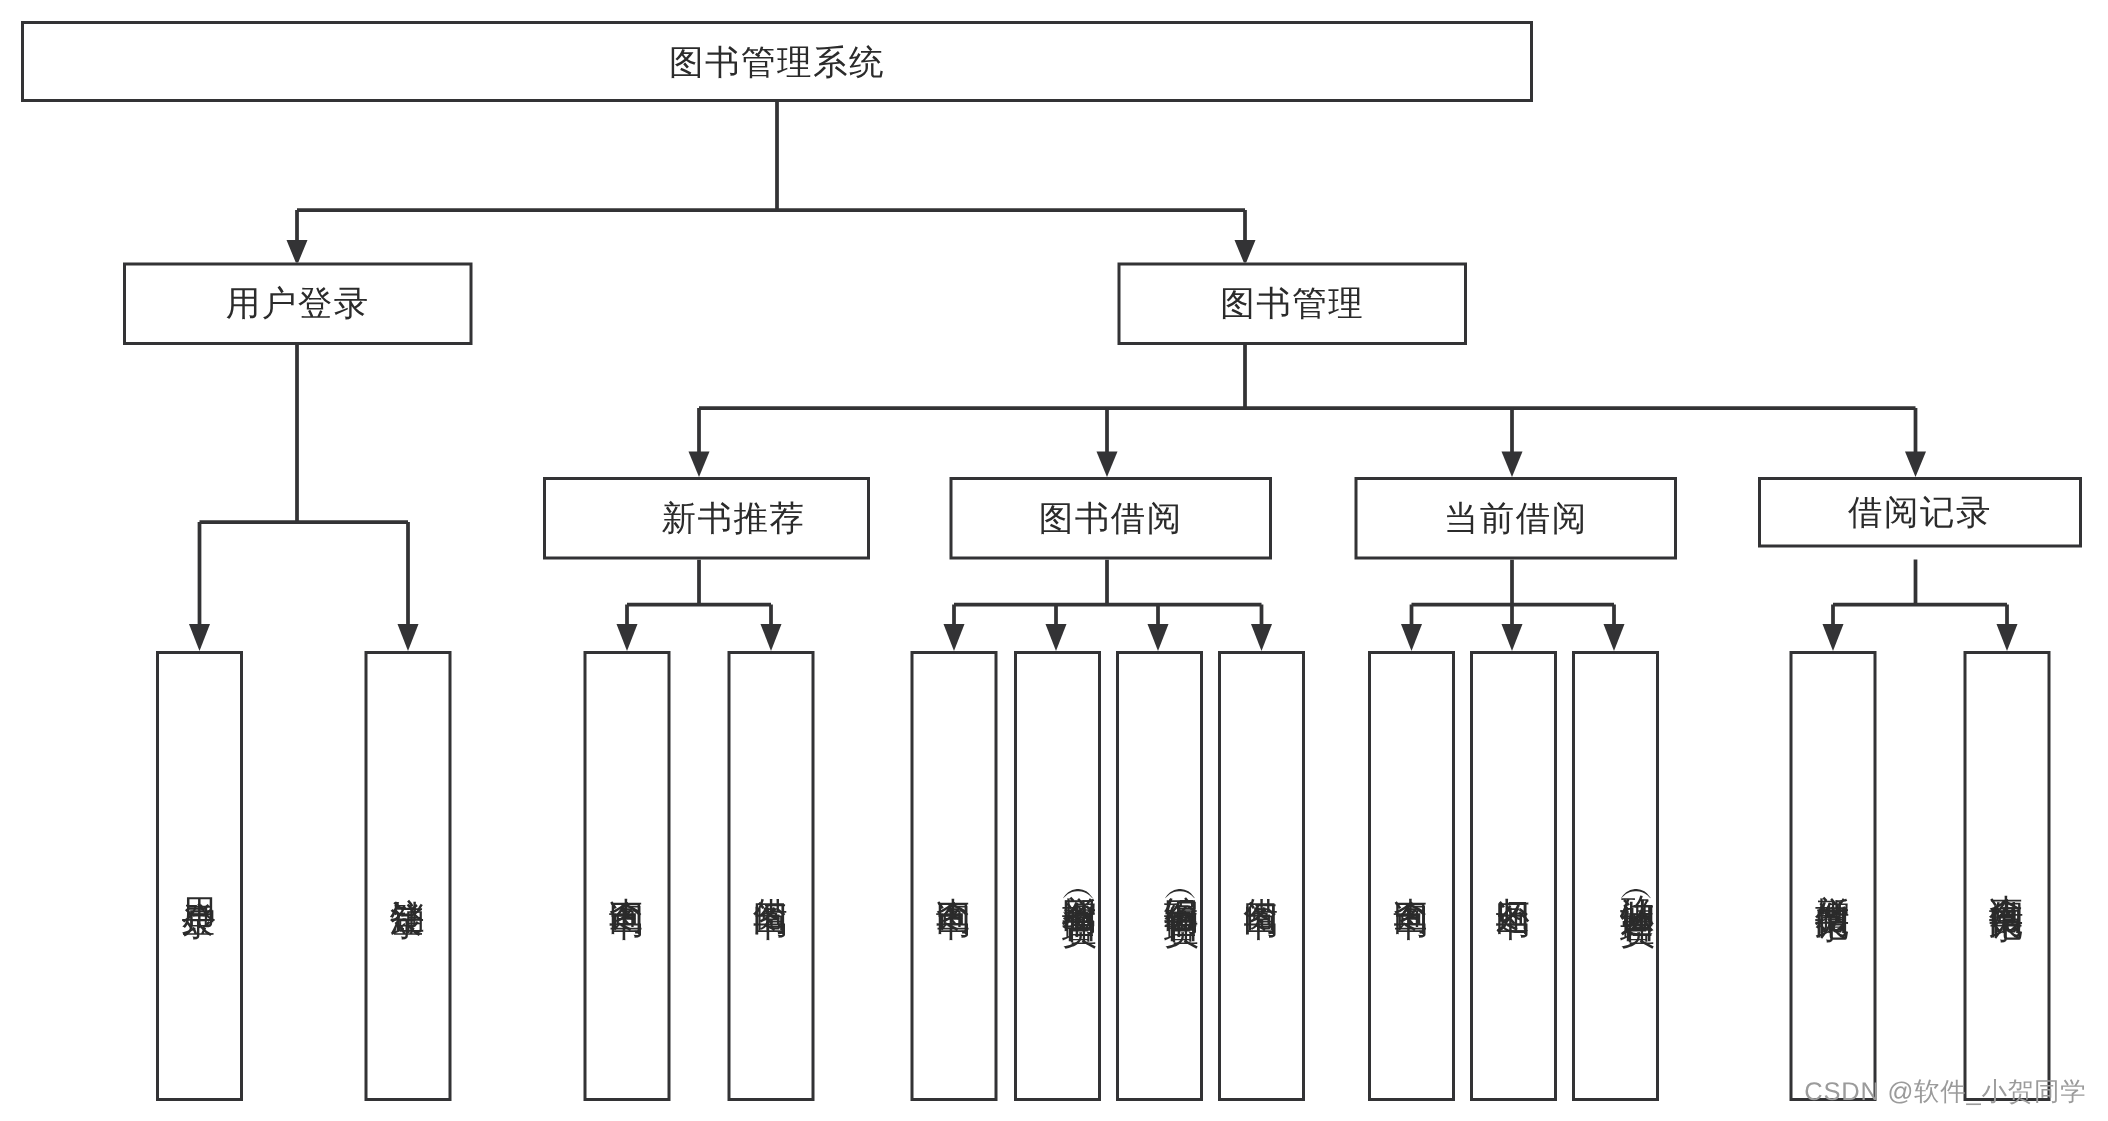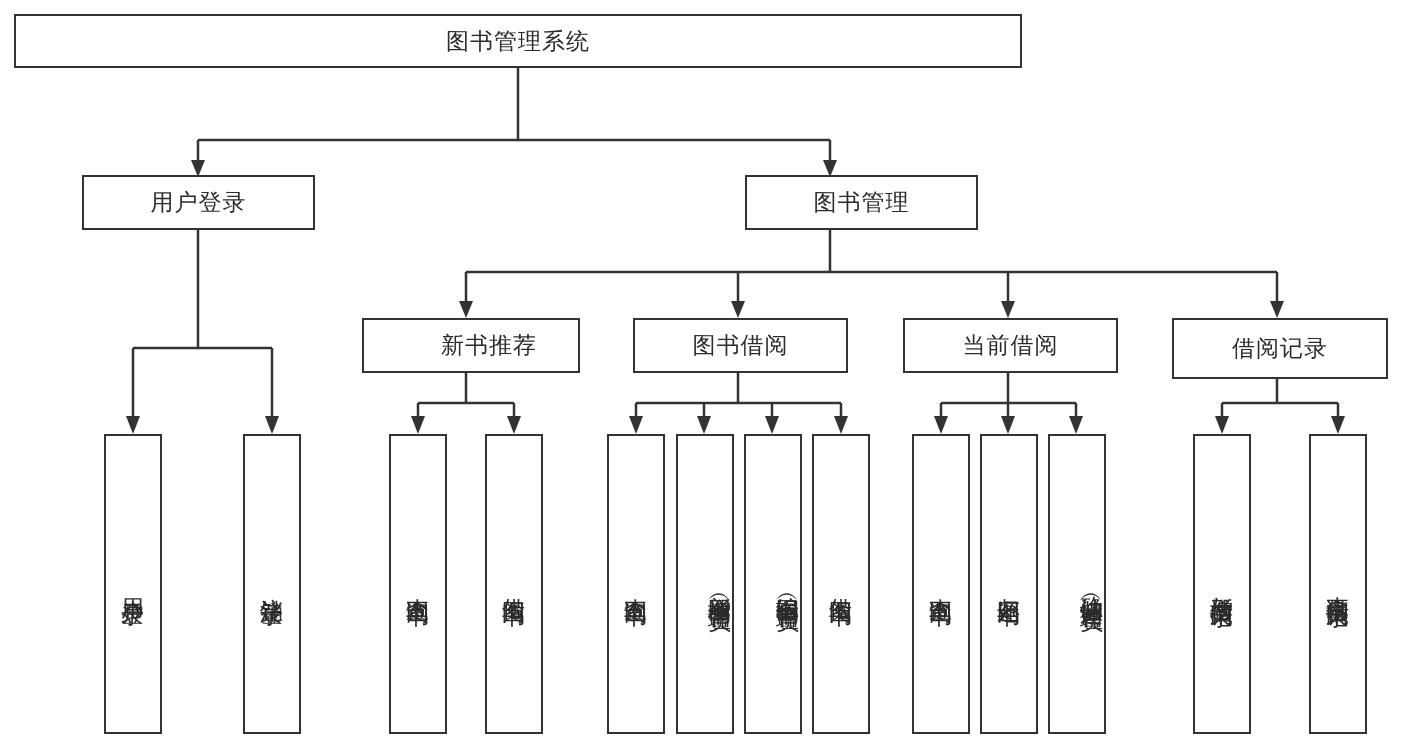--- a/index.html
+++ b/index.html
@@ -120,34 +120,35 @@
   </svg>
 
   <div class="node horiz" style="left:14px;top:14px;width:1008px;height:54px;">图书管理系统</div>
 
   <div class="node horiz" style="left:82px;top:175px;width:233px;height:55px;">用户登录</div>
   <div class="node horiz" style="left:712px;top:175px;width:233px;height:55px;margin-left:33px;">图书管理</div>
 
   <div class="node horiz" style="left:362px;top:318px;width:218px;height:55px;padding-left:36px;">新书推荐</div>
   <div class="node horiz" style="left:903px;top:318px;width:215px;height:55px;">当前借阅</div>
   <div class="node horiz" style="left:633px;top:318px;width:215px;height:55px;">图书借阅</div>
-  <div class="node horiz" style="left:1172px;top:318px;width:216px;height:61px;">借阅记录</div>
+  <div class="node horiz" style="left:1172px;top:318px;width:216px;height:47px;">借阅记录</div>
 
   <div class="node vert centered" style="left:104px;top:434px;width:58px;height:300px;">用户登录</div>
   <div class="node vert centered" style="left:243px;top:434px;width:58px;height:300px;">注销登录</div>
 
   <div class="node vert centered" style="left:389px;top:434px;width:58px;height:300px;">查询图书</div>
   <div class="node vert centered" style="left:485px;top:434px;width:58px;height:300px;">借阅图书</div>
 
   <div class="node vert centered" style="left:607px;top:434px;width:58px;height:300px;">查询图书</div>
   <div class="node vert" style="left:676px;top:434px;width:58px;height:300px;">新增图书（管理员）</div>
   <div class="node vert" style="left:744px;top:434px;width:58px;height:300px;">编辑图书（管理员）</div>
   <div class="node vert centered" style="left:812px;top:434px;width:58px;height:300px;">借阅图书</div>
 
   <div class="node vert centered" style="left:912px;top:434px;width:58px;height:300px;">查询图书</div>
   <div class="node vert centered" style="left:980px;top:434px;width:58px;height:300px;">归还图书</div>
   <div class="node vert" style="left:1048px;top:434px;width:58px;height:300px;">确认归还（管理员）</div>
 
   <div class="node vert centered" style="left:1193px;top:434px;width:58px;height:300px;">新增借阅记录</div>
   <div class="node vert centered" style="left:1309px;top:434px;width:58px;height:300px;">查询借阅记录</div>
 
+  <div id="watermark">CSDN @软件_小贺同学</div>
 
 </div>
 
 </body></html>

